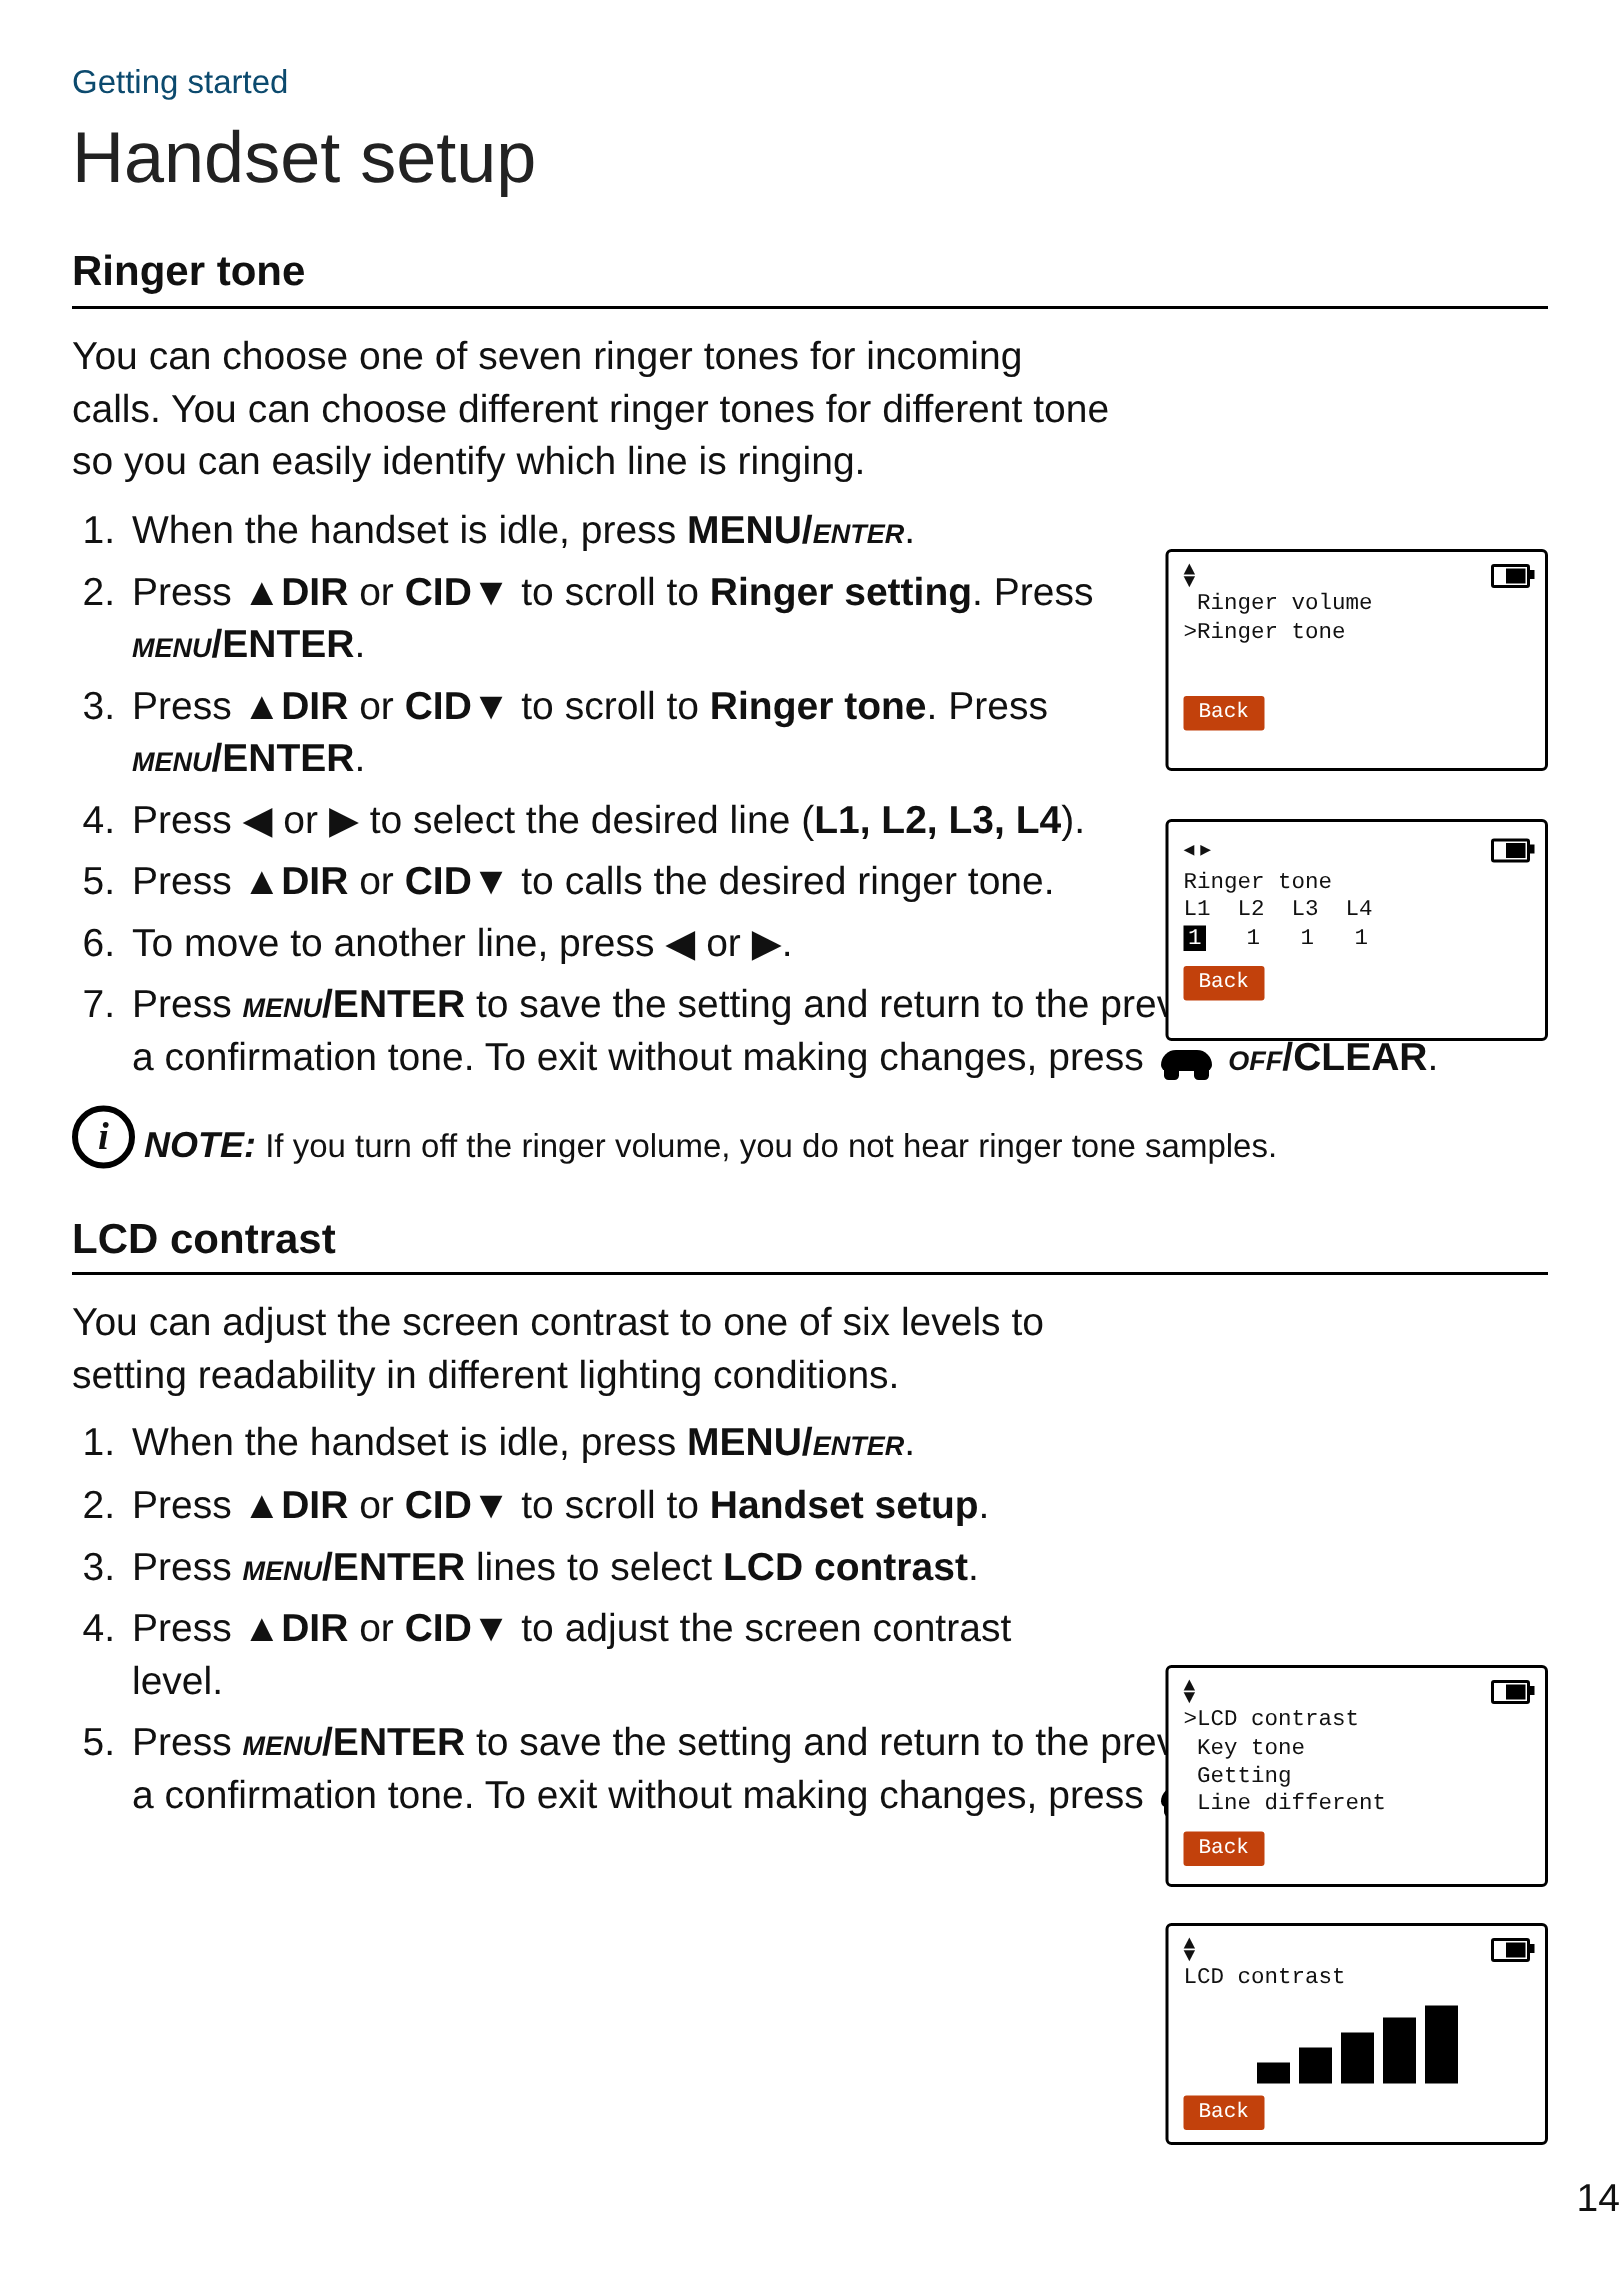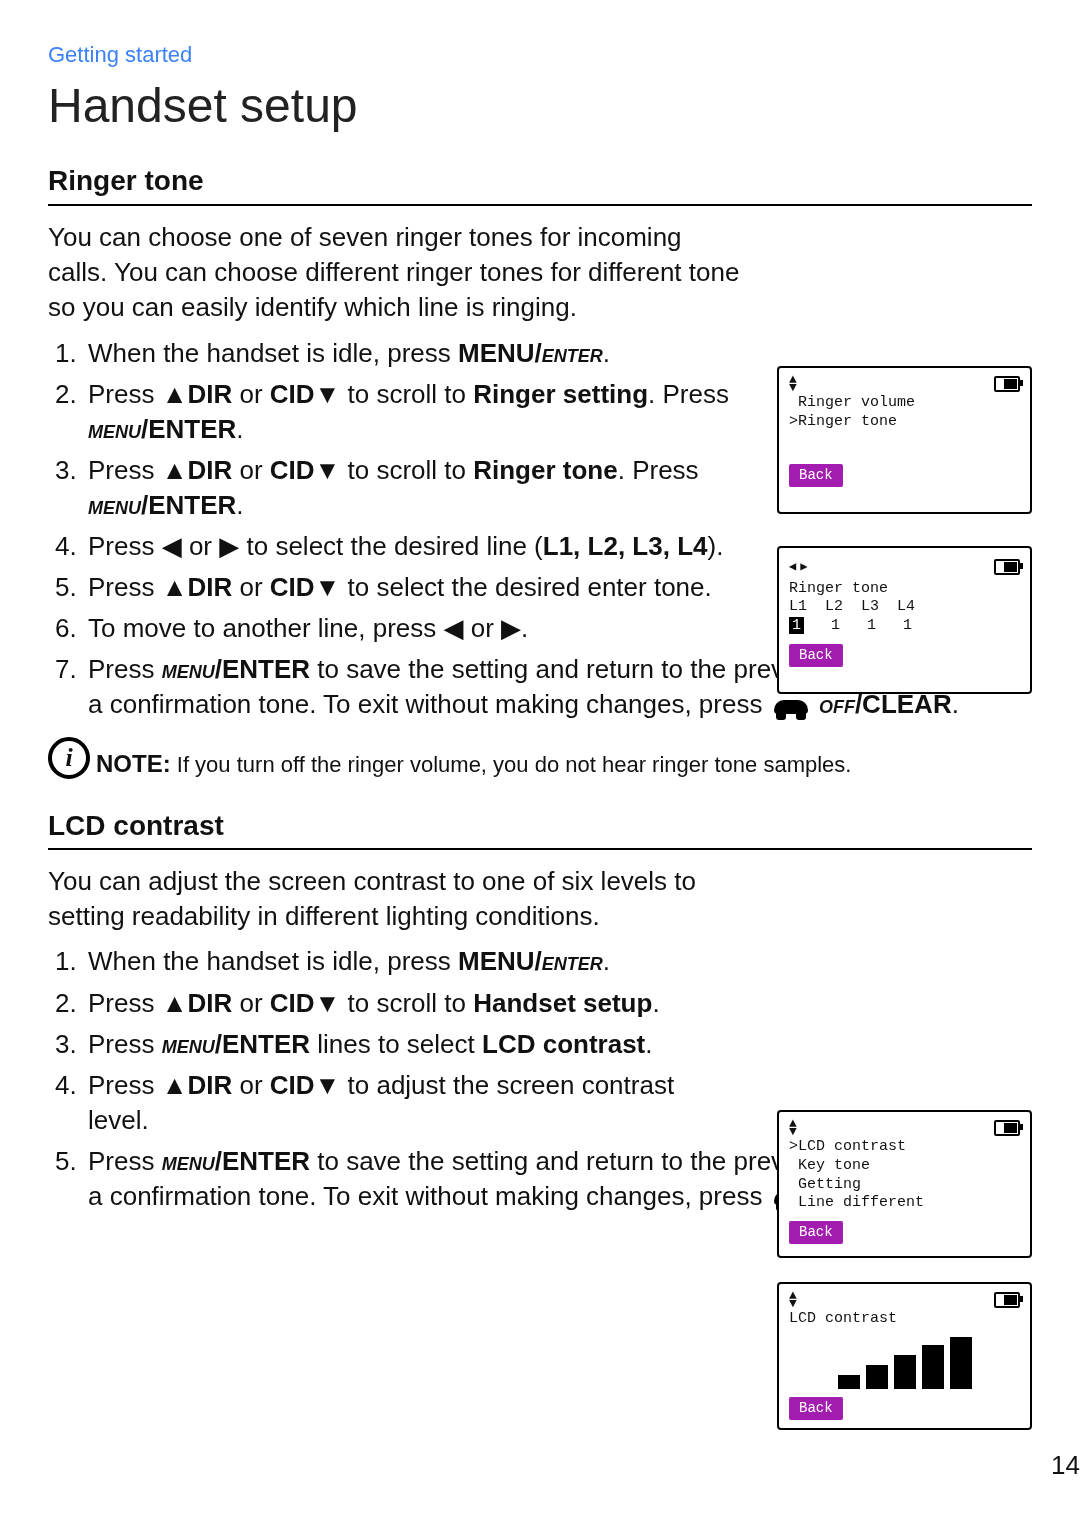--- a/index.html
+++ b/index.html
@@ -8,42 +8,42 @@
     min-height:1513px;
     background:#fff;
     font-family:"Trebuchet MS","Lucida Sans Unicode","Lucida Grande",sans-serif;
     color:#111;
     font-size:26px;
     line-height:1.35;
     box-sizing:border-box;
     padding:40px 48px 40px 48px;
     position:relative;
   }
-  .breadcrumb { font-size:22px; color:#3b82f6; margin-bottom:4px; }
+  .breadcrumb { font-size:22px; color:#0c4a6e; margin-bottom:4px; }
   h1.page-title { font-size:48px; font-weight:400; margin:0 0 24px 0; color:#222; }
   h2.section-title { font-size:28px; font-weight:bold; margin:18px 0 2px 0; }
   hr.rule { border:none; border-top:2.5px solid #000; margin:4px 0 14px 0; }
   p.para { margin:0 0 10px 0; }
   ol.steps { margin:0 0 4px 0; padding-left:36px; }
   ol.steps > li { margin:6px 0; padding-left:4px; }
   ol.steps.ringer > li:nth-child(-n+6) { padding-right:290px; }
   ol.steps.lcd > li:nth-child(-n+4) { padding-right:290px; }
   .sc { font-variant:small-caps;font-style:italic; }
   b { font-weight:bold; }
   .tri { font-family:"Segoe UI Symbol","Arial Unicode MS",sans-serif; }
   
   .note-row { display:flex; align-items:flex-end; gap:6px; margin:14px 0 26px 0; }
   .info-icon {
     width:34px; height:34px; border:4px solid #000; border-radius:50%;
     display:inline-flex; align-items:center; justify-content:center;
     font-weight:bold; font-size:26px; font-style:italic; font-family:Georgia,serif;
     flex:0 0 auto; margin-bottom:2px;
   }
   .note-text { font-size:22px; }
-  .note-label { font-weight:bold; font-size:24px; }
+  .note-label { font-weight:bold; font-style:italic; font-size:24px; }
   
   .hangup {
     display:inline-block; width:34px; height:14px; background:#000;
     border-radius:10px 10px 4px 4px / 10px 10px 4px 4px;
     position:relative; vertical-align:middle; margin:0 4px;
   }
   .hangup::before, .hangup::after {
     content:""; position:absolute; bottom:-6px; width:10px; height:10px;
     background:#000; border-radius:3px;
   }
@@ -65,21 +65,21 @@
   .statusbar-left { display:flex; align-items:center; gap:4px; }
   .battery {
     width:22px; height:12px; border:2px solid #000; border-radius:2px;
     position:relative; display:inline-block;
   }
   .battery::after { content:""; position:absolute; right:-5px; top:2px; width:3px; height:6px; background:#000; }
   .battery .fill { position:absolute; right:1px; top:1px; bottom:1px; width:60%; background:#000; }
   .lcd-line { white-space:pre; font-size:15px; line-height:1.25; }
   .lcd-line .inv { background:#000; color:#fff; padding:0 3px; }
   .softkey {
-    display:inline-block; background:#a21caf; color:#fff; font-size:14px;
+    display:inline-block; background:#c2410c; color:#fff; font-size:14px;
     padding:2px 10px; border-radius:2px; margin-top:8px; font-family:"Courier New",monospace;
   }
   .pagenum { position:absolute; bottom:30px; left:0; right:0; text-align:right; font-size:26px; }
   .ringer-text-wrap { padding-right:290px; }
   
   .updown { display:inline-block; font-size:13px; line-height:8px; }
   
   .bars { display:flex; align-items:flex-end; gap:6px; height:54px; margin:6px auto 0 auto; justify-content:center; }
   .bars span { width:22px; background:#000; display:inline-block; }
   .b1{height:14px;} .b2{height:24px;} .b3{height:34px;} .b4{height:44px;} .b5{height:52px;}
@@ -103,21 +103,21 @@
   <li>
     <span>Press </span><b><span class="tri">▲</span><span>DIR</span></b><span> or </span><b><span>CID</span><span class="tri">▼</span></b><span> to scroll to </span><b>Ringer setting</b><span>. Press </span><b><span class="sc">menu</span><span>/ENTER</span></b><span>.</span>
   </li>
   <li>
     <span>Press </span><b><span class="tri">▲</span><span>DIR</span></b><span> or </span><b><span>CID</span><span class="tri">▼</span></b><span> to scroll to </span><b>Ringer tone</b><span>. Press </span><b><span class="sc">menu</span><span>/ENTER</span></b><span>.</span>
   </li>
   <li>
     <span>Press  </span><span class="tri">◀</span><span> or </span><span class="tri">▶</span><span>  to select the desired line (</span><b><span>L1, L2, L3, L4</span></b><span>).</span>
   </li>
   <li>
-    <span>Press </span><b><span class="tri">▲</span><span>DIR</span></b><span> or </span><b><span>CID</span><span class="tri">▼</span></b><span> to select the desired enter tone.</span>
+    <span>Press </span><b><span class="tri">▲</span><span>DIR</span></b><span> or </span><b><span>CID</span><span class="tri">▼</span></b><span> to calls the desired ringer tone.</span>
   </li>
   <li>
     <span>To move to another line, press  </span><span class="tri">◀</span><span> or </span><span class="tri">▶</span><span>.</span>
   </li>
   <li>
     <span>Press </span><b><span class="sc">menu</span><span>/ENTER</span></b><span> to save the setting and return to the previous menu. There is a confirmation tone. To exit without making changes, press </span><span class="hangup"></span><b><span class="sc"> off</span><span>/CLEAR</span></b><span>.</span>
   </li>
 </ol>
 
 <div class="note-row">

